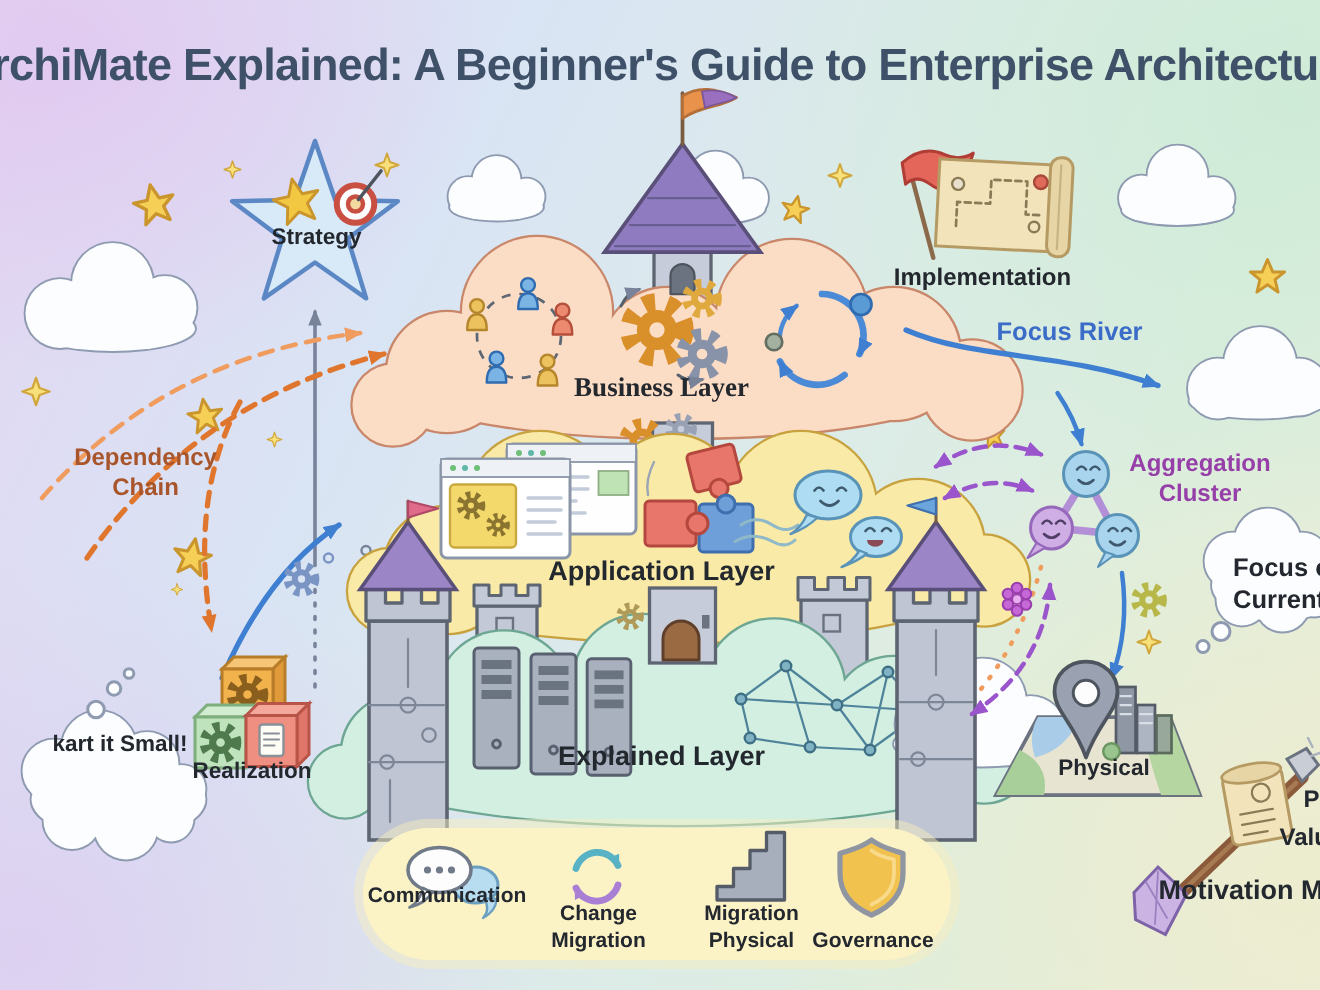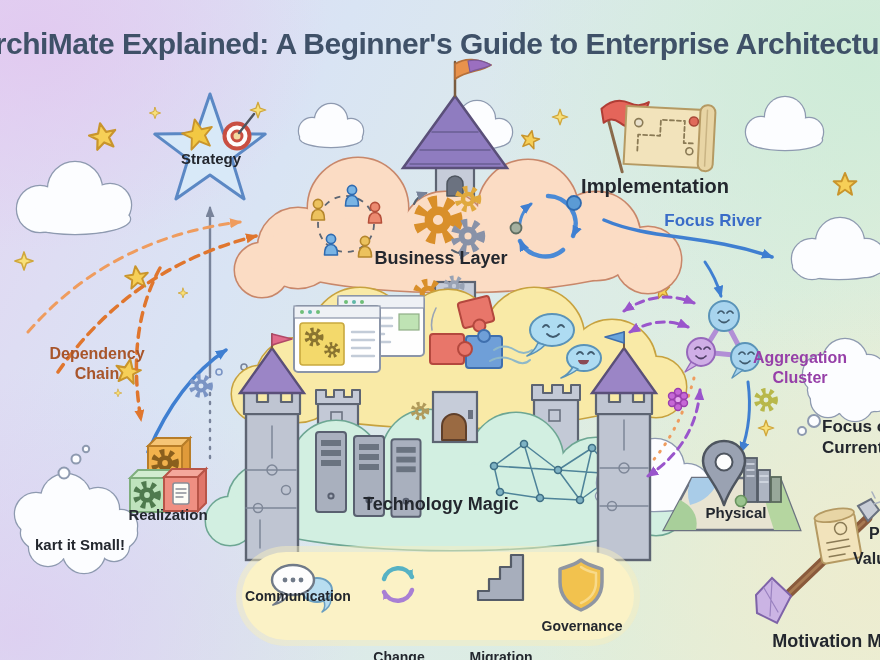--- a/index.html
+++ b/index.html
@@ -15,21 +15,21 @@
   }
   svg{position:absolute;left:0;top:0;}
   svg path,svg line,svg polyline{stroke-linecap:round;stroke-linejoin:round;}
   use.cf{stroke:none;}
   .biz{fill:#fbdcc4;} use.co.biz{stroke:#c8876a;stroke-width:3;}
   .app{fill:#f9eaa7;} use.co.app{stroke:#c7a23f;stroke-width:3;}
   .tech{fill:#d2efe1;} use.co.tech{stroke:#6da693;stroke-width:3;}
   .white{fill:#fcfdff;} use.co.white{stroke:#8e9ab0;stroke-width:2.5;}
   .lbl{position:absolute;font-weight:700;color:#23272e;text-align:center;
        transform:translate(-50%,-50%);line-height:1.25;white-space:nowrap;}
-  .wrap{white-space:normal;margin-top:48px;}
+  .wrap{white-space:normal;}
   .anchor{transform:none;text-align:left;}
 </style>
 </head>
 <body>
 
 <div class="canvas">
 
 <svg width="880" height="660" viewBox="0 0 880 660">
   <defs>
     <marker id="mo" markerWidth="14" markerHeight="12" refX="10" refY="5" orient="auto-start-reverse" markerUnits="userSpaceOnUse">
@@ -552,26 +552,27 @@
       <path d="M581,560 C589,566 597,567 602,569 L602,582 C602,596 593,605 581,610 C569,605 560,596 560,582 L560,569 C565,567 573,566 581,560 Z" fill="#f2c24e" stroke="#8f96a2" stroke-width="3.5"></path>
       <path d="M581,567 C586,571 592,572 596,573 L596,582 C596,592 590,599 581,603" fill="none" stroke="#f8da8a" stroke-width="2.5"></path>
     </g>
   </g>
 </svg>
 
 <div class="lbl" style="left:440px;top:44px;font-size:30px;font-weight:800;color:#3f5168;letter-spacing:-0.5px;">ArchiMate Explained: A Beginner's Guide to Enterprise Architecture</div>
 
 <div class="lbl" style="left:211px;top:159px;font-size:15px;">Strategy</div>
 
-<div class="lbl" style="left:441px;top:258px;font-size:18px;font-weight:800;">Business Layer</div>
-
-
-<div class="lbl" style="left:441px;top:504px;font-size:18px;font-weight:800;">Technology Magic</div>
-
-<div class="lbl" style="left:655px;top:186px;font-size:20px;">Implementation</div>
+<div class="lbl" style="left:441px;top:258px;font-size:18px;font-weight:800;font-family:Liberation Serif, serif;">Business Layer</div>
+
+<div class="lbl" style="left:441px;top:381px;font-size:18px;font-weight:800;">Application Layer</div>
+
+<div class="lbl" style="left:441px;top:504px;font-size:18px;font-weight:800;">Explained Layer</div>
+
+<div class="lbl" style="left:655px;top:186px;font-size:16px;">Implementation</div>
 
 <div class="lbl" style="left:713px;top:221px;font-size:17px;color:#3a6cc8;">Focus River</div>
 
 <div class="lbl wrap" style="left:97px;top:316px;width:124px;font-size:16px;color:#a8552b;">Dependency Chain</div>
 
 <div class="lbl wrap" style="left:800px;top:320px;width:124px;font-size:16px;color:#963fa8;">Aggregation Cluster</div>
 
 <div class="lbl" style="left:168px;top:515px;font-size:15px;">Realization</div>
 
 <div class="lbl" style="left:736px;top:513px;font-size:15px;">Physical</div>

